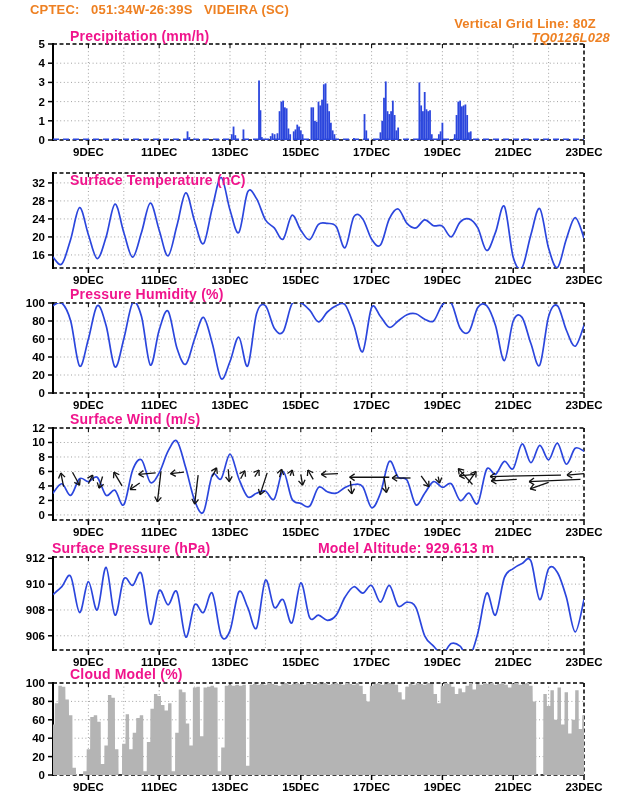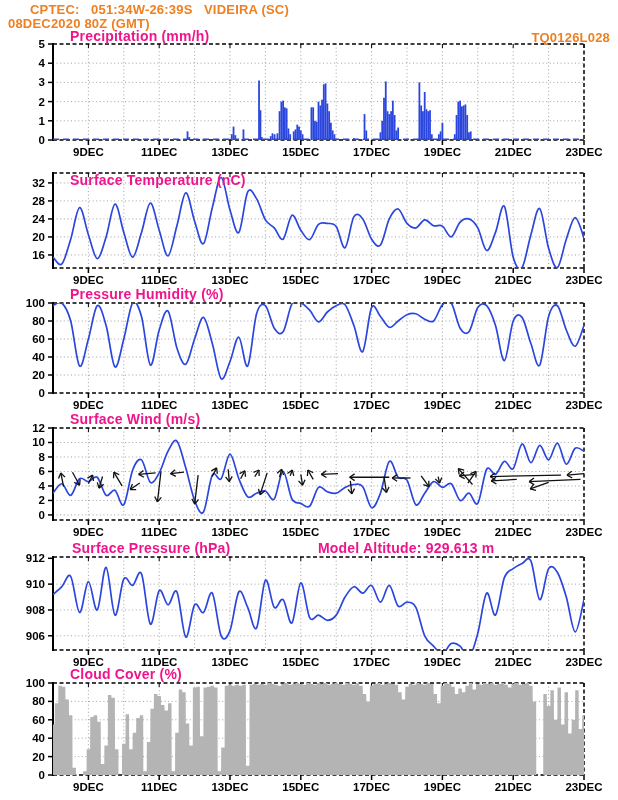--- a/index.html
+++ b/index.html
@@ -577,23 +577,23 @@
         <line x1="513.2" x2="513.2" y1="683" y2="687" stroke="#000000" stroke-width="1"></line>
         <text x="513.2" y="791" text-anchor="middle" font-size="11.5">21DEC</text>
         <line x1="584" x2="584" y1="775" y2="780" stroke="#000000" stroke-width="1.5"></line>
         <line x1="584" x2="584" y1="683" y2="687" stroke="#000000" stroke-width="1"></line>
         <text x="584" y="791" text-anchor="middle" font-size="11.5">23DEC</text>
         <path d="M51.30080000000001,775L51.30080000000001,724.4L54.69919999999999,724.4L54.840799999999994,703.24L58.239199999999975,703.24L58.38079999999999,685.76L61.77919999999997,685.76L61.920800000000035,686.6800000000001L65.31920000000002,686.6800000000001L65.46080000000002,699.56L68.8592,699.56L69.00080000000001,715.2L72.3992,715.2L72.54079999999999,767.64L75.93919999999997,767.64L76.08079999999998,775L79.47919999999996,775L79.62080000000003,775L83.01920000000001,775L83.16080000000002,771.32L86.5592,771.32L86.70080000000002,749.24L90.0992,749.24L90.2408,717.04L93.63919999999997,717.04L93.78079999999999,715.2L97.17919999999997,715.2L97.32080000000003,721.64L100.71920000000001,721.64L100.86080000000003,763.96L104.2592,763.96L104.4008,745.56L107.79919999999998,745.56L107.9408,694.96L111.33919999999998,694.96L111.48079999999999,697.72L114.87919999999997,697.72L115.02080000000004,749.24L118.41920000000002,749.24L118.56080000000003,775L121.95920000000001,775L122.1008,743.72L125.49919999999999,743.72L125.6408,714.28L129.0392,714.28L129.18079999999998,749.24L132.57919999999996,749.24L132.72080000000003,732.68L136.1192,732.68L136.26080000000002,717.96L139.6592,717.96L139.8008,715.2L143.1992,715.2L143.3408,771.32L146.73919999999998,771.32L146.8808,741.88L150.27919999999997,741.88L150.42080000000004,708.76L153.81920000000002,708.76L153.96080000000003,694.04L157.35920000000002,694.04L157.5008,695.88L160.89919999999998,695.88L161.04080000000002,705.08L164.4392,705.08L164.58079999999998,710.6L167.97919999999996,710.6L168.12080000000003,703.24L171.5192,703.24L171.66080000000002,771.32L175.0592,771.32L175.20080000000002,732.68L178.5992,732.68L178.7408,689.44L182.1392,689.44L182.28079999999997,692.2L185.67919999999995,692.2L185.82080000000005,723.48L189.21920000000003,723.48L189.3608,745.56L192.7592,745.56L192.9008,687.6L196.29919999999998,687.6L196.44080000000005,686.6800000000001L199.83920000000003,686.6800000000001L199.9808,736.36L203.37919999999997,736.36L203.5208,687.6L206.9192,687.6L207.06080000000003,686.6800000000001L210.4592,686.6800000000001L210.60080000000002,685.76L213.9992,685.76L214.14080000000007,687.6L217.53920000000005,687.6L217.6808,771.32L221.0792,771.32L221.22080000000003,747.4L224.6192,747.4L224.76080000000002,685.76L228.1592,685.76L228.3008,684.84L231.6992,684.84L231.84080000000006,685.76L235.23920000000004,685.76L235.3808,684.84L238.77919999999997,684.84L238.9208,685.76L242.3192,685.76L242.4608,684.84L245.8592,684.84L246.0008,765.8L249.39919999999998,765.8L249.54080000000008,684.84L252.93920000000006,684.84L253.0808,683.92L256.4792,683.92L256.62080000000003,684.84L260.01920000000007,684.84L260.1608,683.92L263.55920000000003,683.92L263.70079999999996,684.84L267.0992,684.84L267.24080000000004,683L270.6392000000001,683L270.7808,683.92L274.17920000000004,683.92L274.32079999999996,684.84L277.7192,684.84L277.8608,685.76L281.2592,685.76L281.4008,683.92L284.79920000000004,683.92L284.9408,683L288.33920000000006,683L288.48079999999993,684.84L291.87919999999997,684.84L292.0208,683.92L295.41920000000005,683.92L295.5608,683L298.9592,683L299.1008,683.92L302.49920000000003,683.92L302.6408,684.84L306.03920000000005,684.84L306.1808,683L309.5792,683L309.7208,683.92L313.11920000000003,683.92L313.26079999999996,684.84L316.6592,684.84L316.8008,683L320.1992,683L320.34080000000006,683.92L323.7392000000001,683.92L323.88079999999997,683L327.2792,683L327.4208,684.84L330.8192,684.84L330.9608,683.92L334.35920000000004,683.92L334.50079999999997,683L337.8992,683L338.0408,683.92L341.4392,683.92L341.58080000000007,684.84L344.9792000000001,684.84L345.1208,683L348.5192,683L348.66079999999994,683.92L352.0592,683.92L352.20079999999996,684.84L355.5992,684.84L355.7408,683L359.1392,683L359.2808000000001,685.76L362.67920000000015,685.76L362.8208,694.04L366.21920000000006,694.04L366.3608,701.4L369.7592,701.4L369.9008,685.76L373.29920000000004,685.76L373.4408,683.92L376.83920000000006,683.92L376.9808000000001,683L380.37920000000014,683L380.5208,684.84L383.91920000000005,684.84L384.0608,683.92L387.4592,683.92L387.6008,683L390.99920000000003,683L391.1408,683.92L394.53920000000005,683.92L394.6808000000001,684.84L398.0792000000001,684.84L398.2208,692.2L401.61920000000003,692.2L401.76079999999996,699.56L405.1592,699.56L405.3008,686.6800000000001L408.6992,686.6800000000001L408.8408,683.92L412.23920000000004,683.92L412.3808000000001,684.84L415.7792000000001,684.84L415.9208,683L419.3192,683L419.46079999999995,683.92L422.8592,683.92L423.00079999999997,684.84L426.3992,684.84L426.5408,683L429.9392,683L430.08080000000007,683.92L433.4792000000001,683.92L433.6208,694.04L437.0192,694.04L437.16079999999994,703.24L440.5592,703.24L440.70079999999996,685.76L444.0992,685.76L444.2408,683L447.6392,683L447.7808000000001,683.92L451.17920000000015,683.92L451.3208,686.6800000000001L454.71920000000006,686.6800000000001L454.8608,694.04L458.2592,694.04L458.4008,688.52L461.79920000000004,688.52L461.9408,692.2L465.33920000000006,692.2L465.4808000000001,685.76L468.87920000000014,685.76L469.0208,683L472.41920000000005,683L472.5608,689.44L475.9592,689.44L476.1008,683.92L479.49920000000003,683.92L479.6408,684.84L483.03920000000005,684.84L483.1808000000001,683L486.5792000000001,683L486.7208,683.92L490.11920000000003,683.92L490.26079999999996,683L493.6592,683L493.8008,684.84L497.1992,684.84L497.3408,683.92L500.73920000000004,683.92L500.8808000000001,683L504.2792000000001,683L504.4208,684.84L507.8192,684.84L507.96079999999995,687.6L511.3592,687.6L511.5008,683.92L514.8992000000001,683.92L515.0408,683L518.4392,683L518.5808000000001,684.84L521.9792000000001,684.84L522.1207999999999,683.92L525.5192,683.92L525.6607999999999,683L529.0591999999999,683L529.2008,685.76L532.5992,685.76L532.7408,701.4L536.1392000000001,701.4L536.2808000000001,775L539.6792000000002,775L539.8208,775L543.2192,775L543.3607999999999,694.04L546.7592,694.04L546.9008,706L550.2992,706L550.4408000000001,690.36L553.8392000000001,690.36L553.9808,719.8L557.3792000000001,719.8L557.5208,687.6L560.9192,687.6L561.0608,724.4L564.4592,724.4L564.6007999999999,692.2L567.9992,692.2L568.1408,733.6L571.5392,733.6L571.6808000000001,719.8L575.0792000000001,719.8L575.2207999999999,690.36L578.6192,690.36L578.7607999999999,729L582.1591999999999,729L582.3008,715.2L585.6992,715.2L585.6992,775Z" fill="#b4b4b4" stroke="none" clip-path="url(#cp5)"></path>
       </g>
     </svg>
 
   <div class="hdr" style="left:30px;top:2px;">CPTEC:   051:34W-26:39S   VIDEIRA (SC)</div>
-  <div class="hdr" style="left:8px;top:16px;">08DEC2020 80Z (GMT)</div>
-  <div class="hdr r" style="right:8px;top:30px;">TQ0126L028</div>
+  <div class="hdr r" style="right:22px;top:16px;">Vertical Grid Line: 80Z</div>
+  <div class="hdr r" style="right:8px;top:30px;font-style:italic;">TQ0126L028</div>
 
   <div class="ptitle" style="left:70px;top:28px;">Precipitation (mm/h)</div>
   <div class="ptitle" style="left:70px;top:172px;">Surface Temperature (nC)</div>
   <div class="ptitle" style="left:70px;top:286px;">Pressure Humidity (%)</div>
   <div class="ptitle" style="left:70px;top:411px;text-align:center;">Surface Wind (m/s)</div>
-  <div class="ptitle" style="left:72px;top:540px;">Surface Pressure (hPa)</div>
+  <div class="ptitle" style="left:52px;top:540px;">Surface Pressure (hPa)</div>
   <div class="psub" style="left:302px;top:540px;padding-left:16px;">Model Altitude: 929.613 m</div>
-  <div class="ptitle" style="left:70px;top:666px;">Cloud Cover (%)</div>
+  <div class="ptitle" style="left:70px;top:666px;">Cloud Model (%)</div>
 </div>
 
 </body></html>

